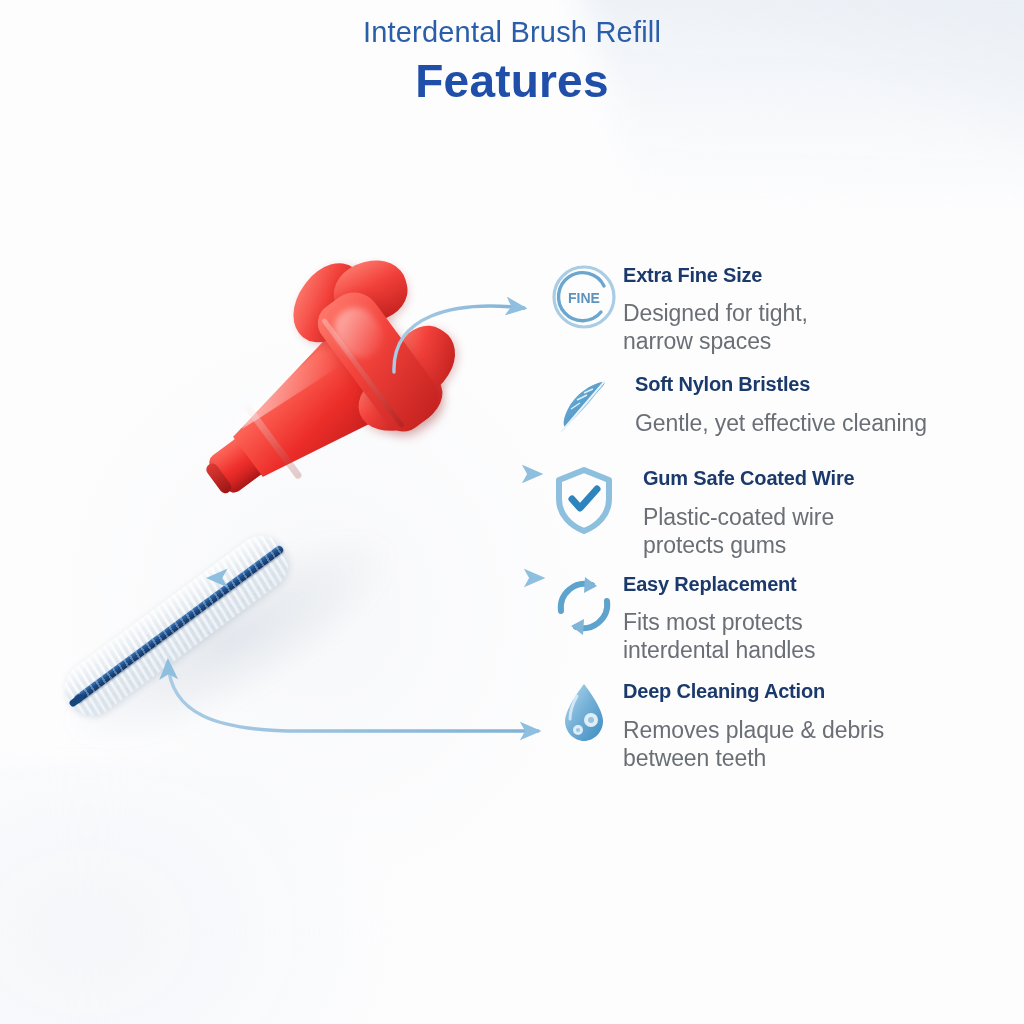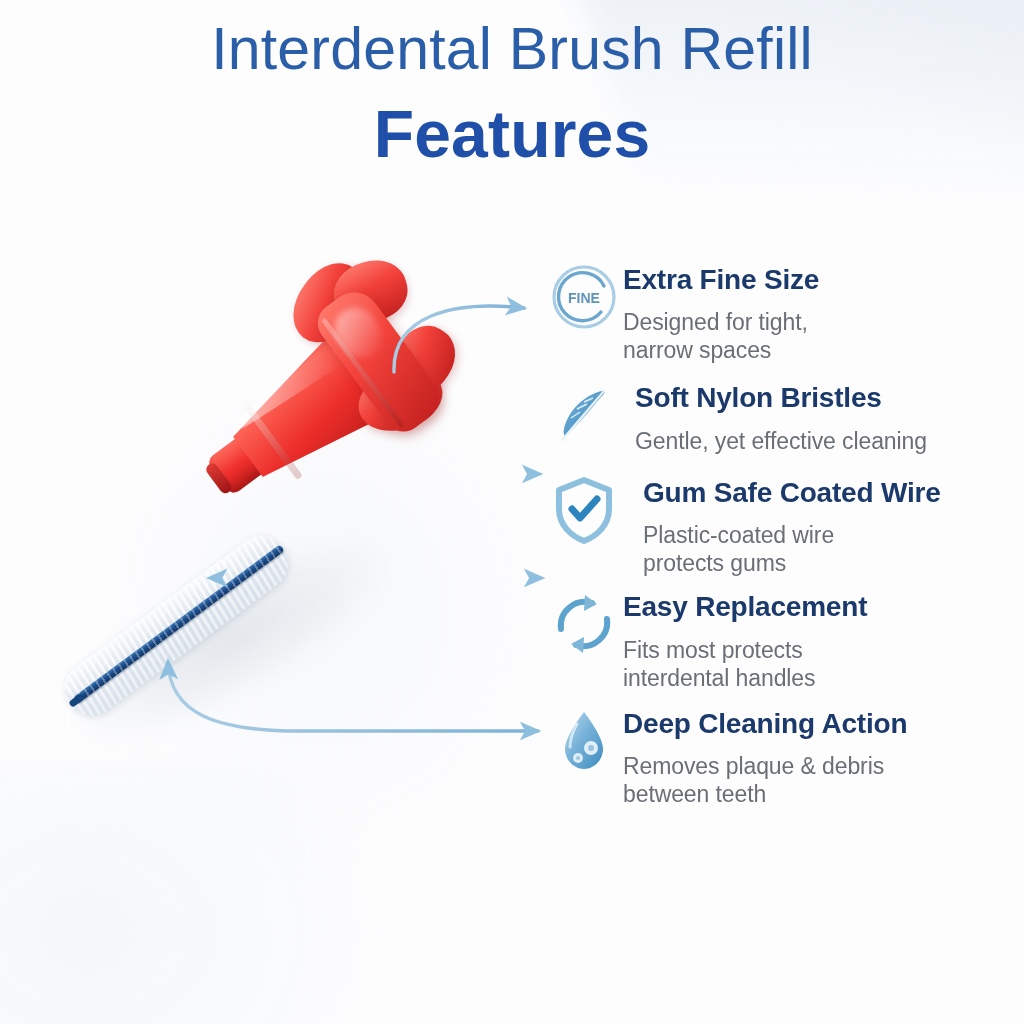--- a/index.html
+++ b/index.html
@@ -31,26 +31,26 @@
   }
   .bg-soft-mid{
     position:absolute;left:60px;top:330px;width:520px;height:560px;
     background:radial-gradient(ellipse at 50% 50%,#f7f8fa 0%,rgba(255,255,255,0) 72%);
     pointer-events:none;
   }
 
   
   .title-wrap{position:absolute;top:16px;left:0;width:1024px;text-align:center;}
   .title-line1{
-    font-size:59px;font-weight:400;letter-spacing:.2px;
+    font-size:29px;font-weight:400;letter-spacing:.2px;
     color:#2b5ea8;line-height:1.15;
   }
   .title-line2{
-    font-size:66px;font-weight:700;letter-spacing:.2px;
-    color:#1f4fa8;line-height:1.1;margin-top:14px;
+    font-size:46px;font-weight:700;letter-spacing:.2px;
+    color:#1f4fa8;line-height:1.1;margin-top:7px;
   }
 
   
   #product{position:absolute;left:0;top:330px;width:540px;height:430px;}
   .prod-shadow{
     position:absolute;left:40px;top:250px;width:380px;height:120px;
     background:radial-gradient(ellipse at 50% 50%,rgba(120,140,165,.18) 0%,rgba(255,255,255,0) 70%);
     filter:blur(8px);transform:rotate(-30deg);
   }
 
@@ -154,21 +154,21 @@
   #arrows{position:absolute;left:0;top:0;width:1024px;height:1024px;pointer-events:none;}
 
   
   #features{position:absolute;left:545px;top:258px;width:480px;}
   .feature{position:relative;display:flex;align-items:flex-start;margin-bottom:14px;}
   .feat-icon{
     flex:0 0 78px;width:78px;height:78px;display:flex;align-items:center;justify-content:center;
   }
   .feat-text{padding-top:6px;}
   .feat-title{
-    font-size:28px;font-weight:700;color:#1b3a6b;line-height:1.12;letter-spacing:-.2px;
+    font-size:20px;font-weight:700;color:#1b3a6b;line-height:1.12;letter-spacing:-.2px;
     white-space:nowrap;
   }
   .feat-desc{
     font-size:23px;font-weight:400;color:#6a6f76;line-height:1.22;margin-top:13px;
     letter-spacing:-.1px;
   }
   .f1{margin-bottom:12px;}
   .f2{margin-bottom:16px;gap:12px;}
   .f3{margin-bottom:8px;gap:20px;}
   .f4{margin-bottom:10px;}

